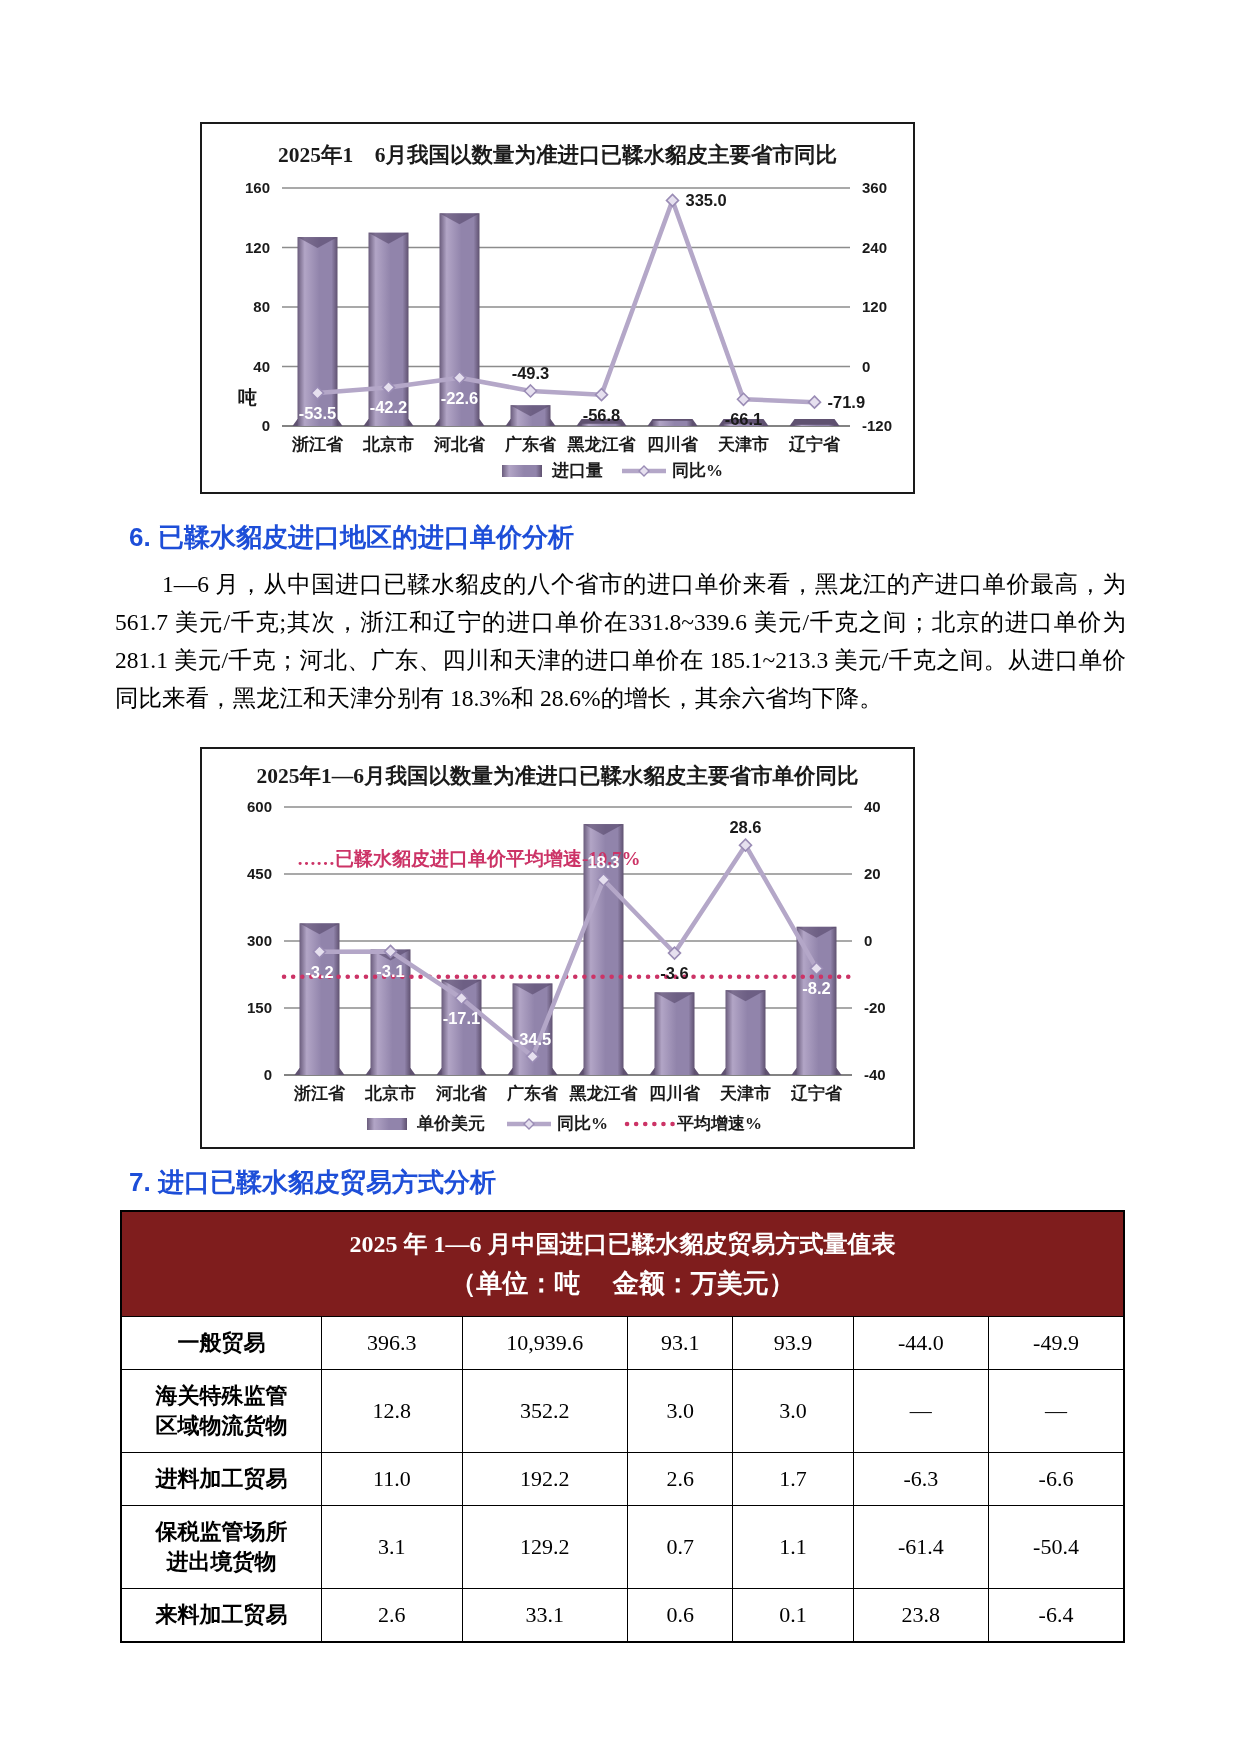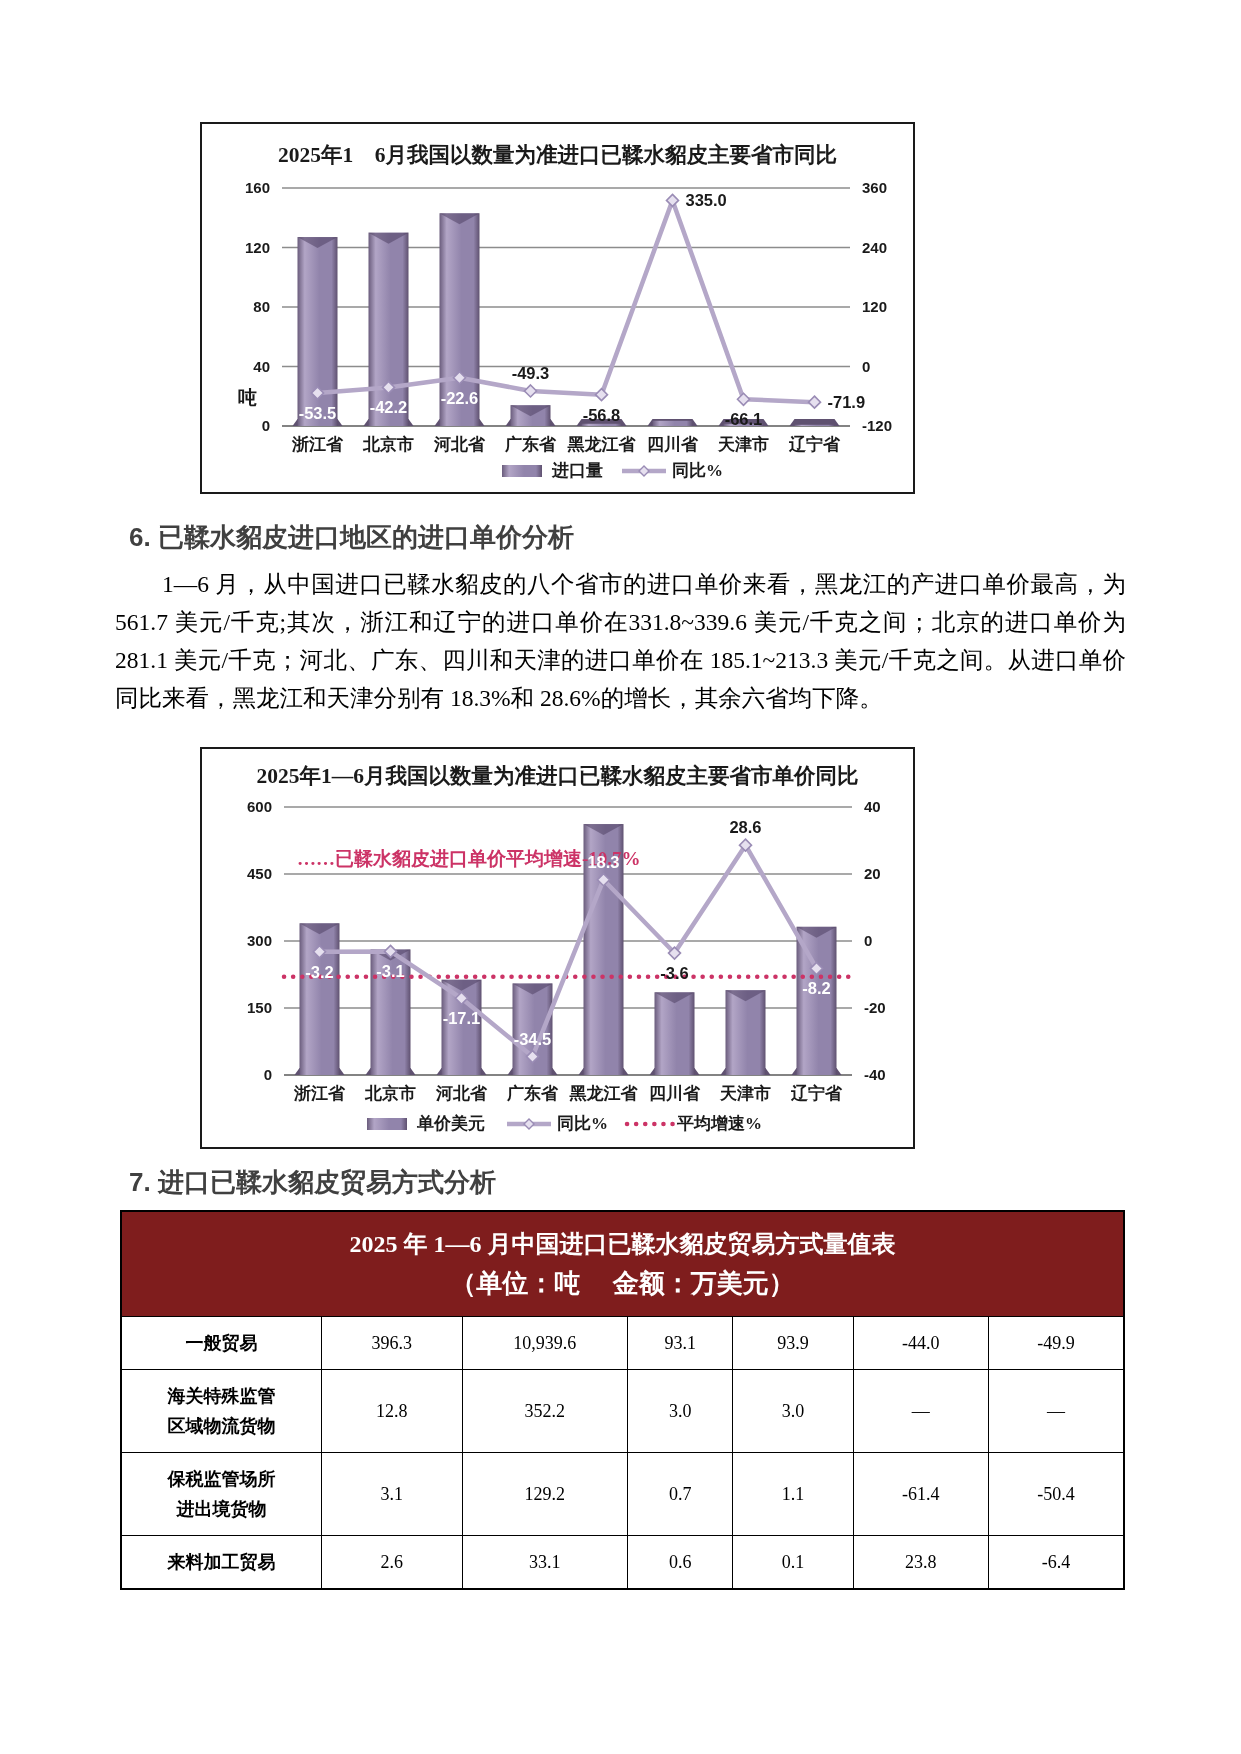--- a/index.html
+++ b/index.html
@@ -14,21 +14,21 @@
   .chart-box {
     position:relative; margin-left:85px; width:715px;
     border:2px solid #1a1a1a; background:#fff;
   }
   #chart1-box { margin-top:122px; height:372px; }
   #chart2-box { margin-top:30px; height:402px; }
   .chart-svg { position:absolute; left:0; top:0; width:100%; height:100%; }
 
   .sec-heading {
     font-family:"Liberation Sans", sans-serif;
-    font-weight:bold; font-size:26px; color:#404040;
+    font-weight:bold; font-size:26px; color:#1d4ed8;
     margin-left:14px;
   }
   #heading6 { margin-top:26px; }
   #heading7 { margin-top:16px; }
 
   .body-par {
     margin-top:10px; font-size:23.5px; line-height:38px;
     text-align:justify; text-indent:2em; color:#000;
     font-family:"Liberation Serif", serif;
   }
@@ -36,21 +36,21 @@
   table.trade {
     margin-top:10px; margin-left:5px;
     width:1005px; border-collapse:collapse;
     border:2.5px solid #000;
     font-family:"Liberation Serif", serif;
   }
   table.trade td, table.trade th { border:1.6px solid #000; text-align:center; vertical-align:middle; }
   .tbl-title-cell { color:#fff; font-weight:bold; font-size:27px; line-height:40px; padding:10px 0 12px 0; }
   .tbl-title-cell .t2 { font-size:26px; }
   table.trade thead th { font-size:24px; font-weight:bold; padding:12px 2px; }
-  table.trade tbody td { font-size:18px; padding:11px 2px; line-height:30px; }
+  table.trade tbody td { font-size:22px; padding:11px 2px; line-height:30px; }
   table.trade tbody td.row-label { font-weight:bold; white-space:pre-line; }
   col.c0{width:20%} col.c1{width:14%} col.c2{width:16.5%} col.c3{width:10.5%}
   col.c4{width:12%} col.c5{width:13.5%} col.c6{width:13.5%}
 </style>
 </head>
 <body>
 
 <div class="page">
   <div class="content">
 
@@ -260,20 +260,29 @@
             <td class="row-label">海关特殊监管
 区域物流货物</td>
             <td>12.8</td>
             <td>352.2</td>
             <td>3.0</td>
             <td>3.0</td>
             <td>—</td>
             <td>—</td>
           </tr>
           <tr>
+            <td class="row-label">进料加工贸易</td>
+            <td>11.0</td>
+            <td>192.2</td>
+            <td>2.6</td>
+            <td>1.7</td>
+            <td>-6.3</td>
+            <td>-6.6</td>
+          </tr>
+          <tr>
             <td class="row-label">保税监管场所
 进出境货物</td>
             <td>3.1</td>
             <td>129.2</td>
             <td>0.7</td>
             <td>1.1</td>
             <td>-61.4</td>
             <td>-50.4</td>
           </tr>
           <tr>

